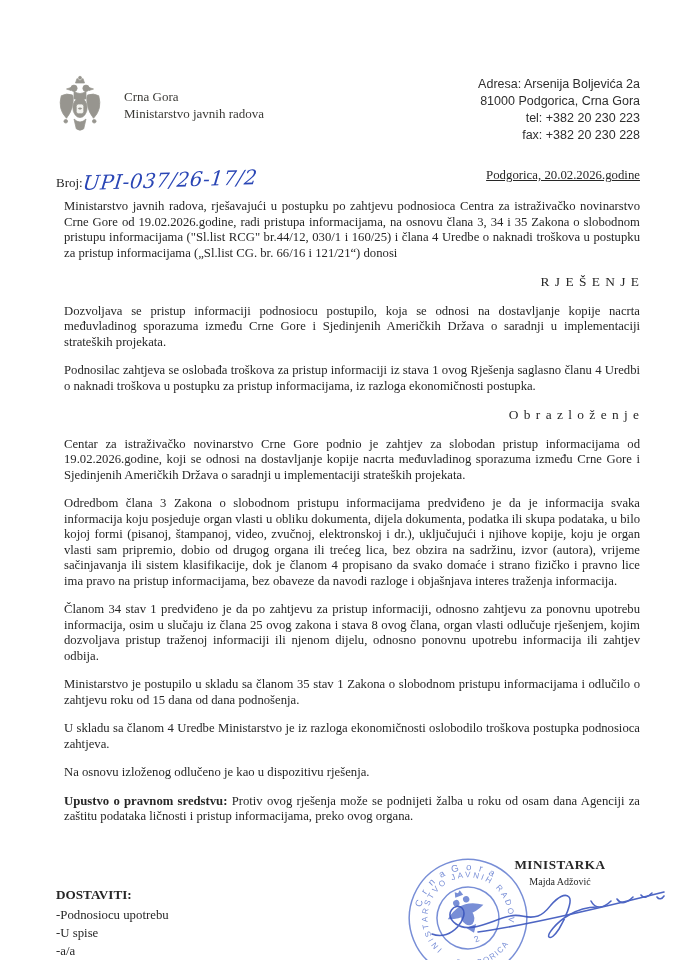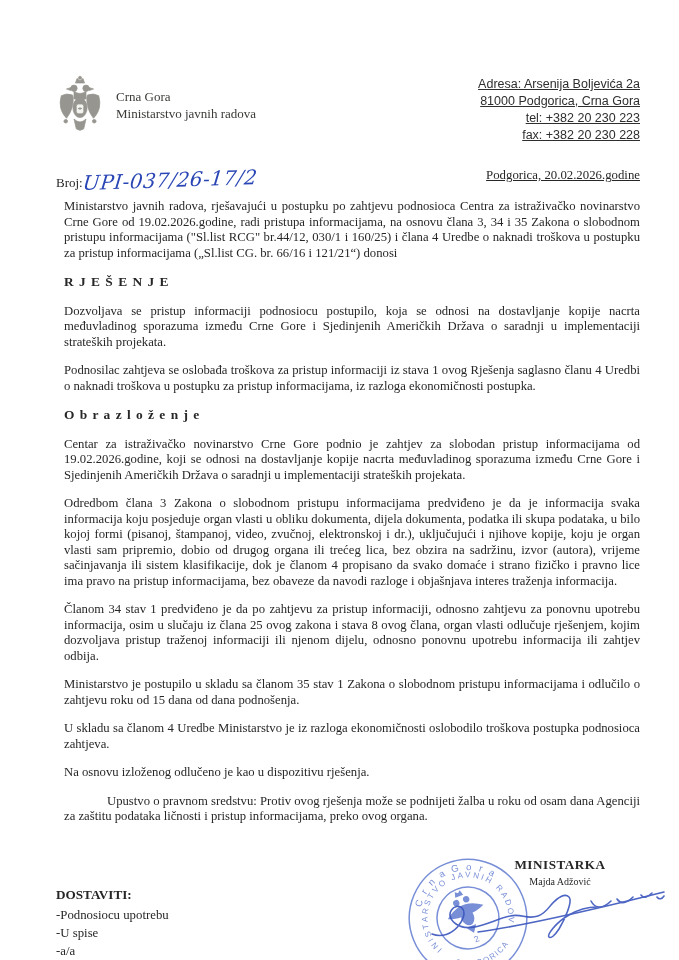--- a/index.html
+++ b/index.html
@@ -3,39 +3,39 @@
 <meta charset="utf-8">
 <style>
   html,body{margin:0;padding:0;background:#e9e9e9;}
   .page{
     position:relative;width:679px;height:960px;background:#ffffff;
     overflow:hidden;margin:0 auto;
     font-family:"Liberation Serif", serif;color:#272727;
   }
   
   .header{position:absolute;top:74px;left:56px;right:39px;display:flex;justify-content:space-between;}
-  .brand{display:flex;align-items:flex-start;gap:12px;}
+  .brand{display:flex;align-items:flex-start;gap:20px;}
   .crest{width:48px;height:66px;flex:0 0 auto;}
   .brand-text{padding-top:14px;font-size:13px;line-height:17px;color:#3b3a36;}
   .addr{font-family:"Liberation Sans", sans-serif;font-size:12.5px;line-height:17px;
-        color:#2e2e2e;text-align:right;padding-top:2px;text-decoration:underline;}
+        color:#2e2e2e;text-align:right;padding-top:2px;}
   
   .meta{position:absolute;top:168px;left:56px;right:39px;display:flex;justify-content:space-between;align-items:flex-start;}
   .broj{font-size:13px;display:flex;align-items:baseline;gap:0;}
   .hand{font-size:20px;font-style:italic;color:#2a46b5;letter-spacing:.5px;
         transform:rotate(-2deg) skewX(-8deg);display:inline-block;
         font-family:"DejaVu Serif", serif;}
   .pdate{font-size:12.8px;text-decoration:underline;}
   
   .doc-body{position:absolute;top:199px;left:64px;right:39px;
             font-size:12.7px;line-height:15.5px;text-align:justify;}
   .doc-body p{margin:0 0 13px 0;}
-  .center-head{font-weight:bold;text-align:left;font-size:13.4px;
+  .center-head{font-weight:normal;text-align:right;font-size:13.4px;
                letter-spacing:1px;margin:4px 0 14px 0 !important;}
-  .lead-bold{font-weight:normal;margin-left:43px;}
+  .lead-bold{font-weight:bold;}
   
   .sig-block{position:absolute;right:34px;top:857px;width:170px;text-align:center;}
   .sig-title{font-weight:bold;font-size:13.2px;letter-spacing:.5px;}
   .sig-name{font-size:10px;margin-top:3px;}
   .dostaviti{position:absolute;left:56px;top:886px;font-size:12.8px;line-height:18px;}
   .dostaviti .dlabel{font-weight:bold;font-size:13.2px;margin-bottom:2px;}
   .stamp-wrap{position:absolute;left:404px;top:854px;width:128px;height:128px;opacity:.82;}
   .autograph{position:absolute;left:426px;top:874px;width:248px;height:80px;opacity:.9;}
 </style>
 </head>

